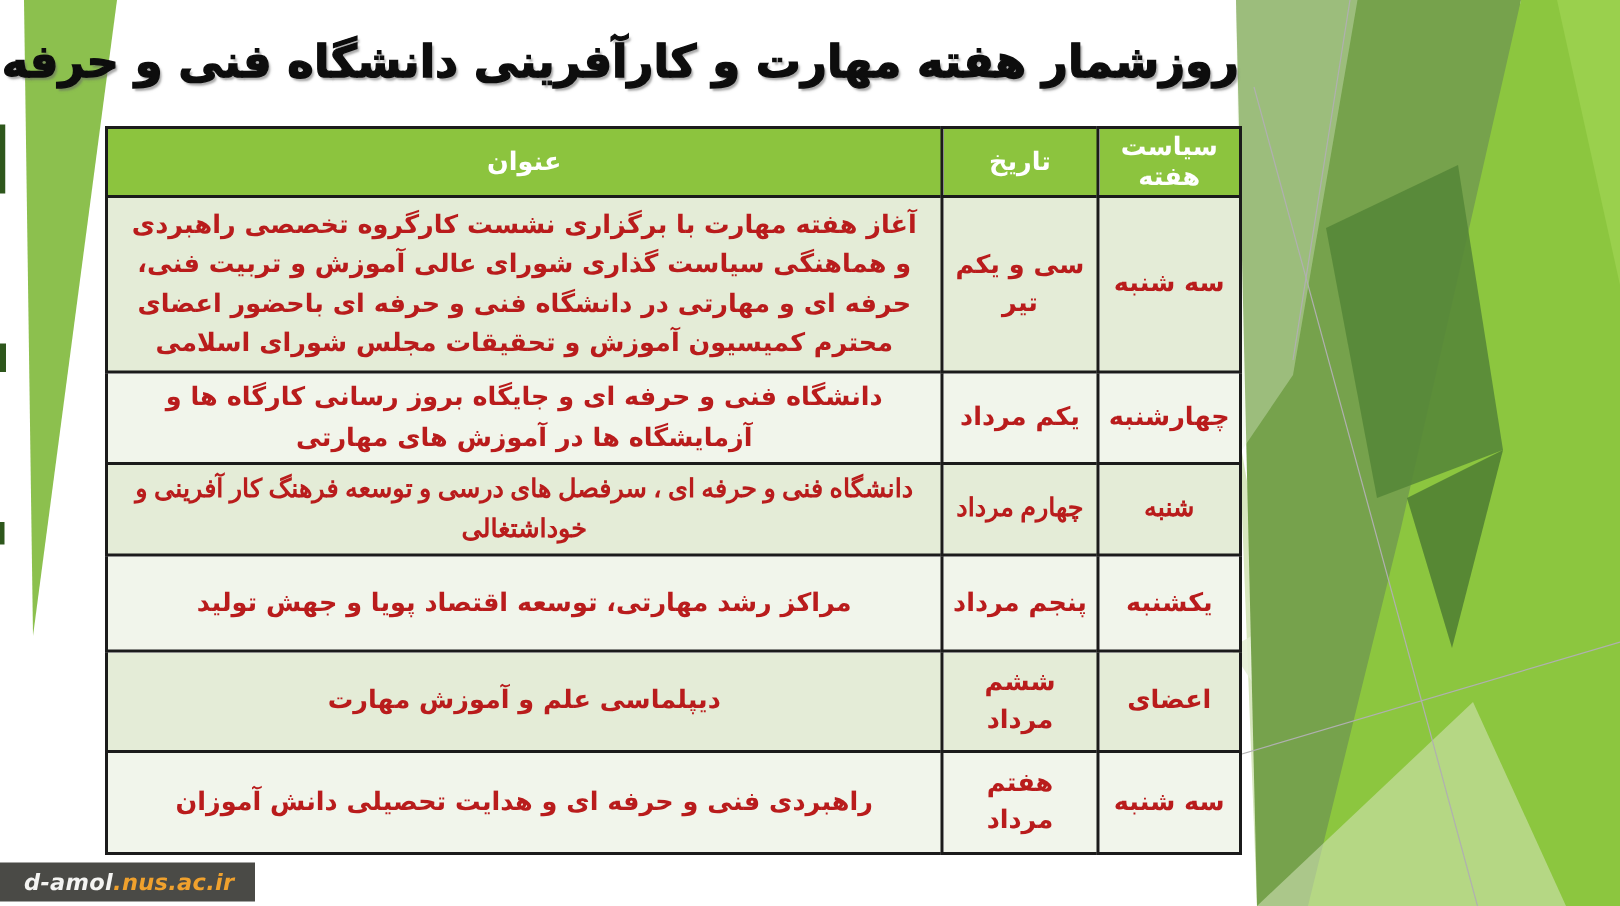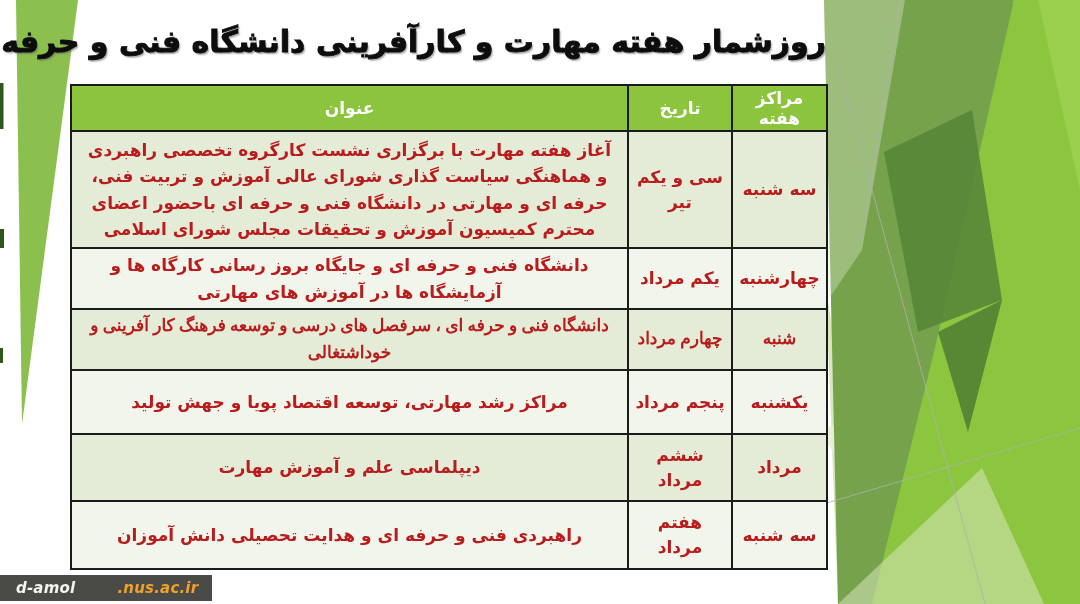--- a/index.html
+++ b/index.html
@@ -84,21 +84,20 @@
     z-index:3;
     height:26px;
     background:var(--watermark-bg,#4A4A46);
     display:flex;align-items:center;
     padding:0 14px 0 16px;
     font-size:15px;
     font-weight:bold;
     font-style:italic;
     letter-spacing:0.2px;
     direction:ltr;
-    gap:42px;
   }
   .watermark .wm-white{color:#f4f4f2;}
   .watermark .wm-orange{color:var(--watermark-orange,#F0A12D);}
 </style>
 </head>
 <body>
 
 <div class="slide">
 
   <svg class="bg-decor" viewBox="0 0 1080 604" preserveAspectRatio="none" aria-hidden="true">
@@ -128,21 +127,21 @@
 
   <div class="table-wrap">
     <table class="schedule">
       <colgroup>
         <col style="width:95px">
         <col style="width:104px">
         <col style="width:557px">
       </colgroup>
       <thead>
         <tr>
-          <th>مراکز هفته</th>
+          <th>سیاست هفته</th>
           <th>تاریخ</th>
           <th>عنوان</th>
         </tr>
       </thead>
       <tbody>
           <tr>
       <td class="cell-day">سه شنبه</td>
       <td class="cell-date">سی و یکم تیر</td>
       <td class="cell-title">آغاز هفته مهارت با برگزاری نشست کارگروه تخصصی راهبردی و هماهنگی سیاست گذاری شورای عالی آموزش و تربیت فنی، حرفه ای و مهارتی در دانشگاه فنی و حرفه ای باحضور اعضای محترم کمیسیون آموزش و تحقیقات مجلس شورای اسلامی</td>
     </tr>
@@ -155,21 +154,21 @@
       <td class="cell-day">شنبه</td>
       <td class="cell-date">چهارم مرداد</td>
       <td class="cell-title">دانشگاه فنی و حرفه ای ، سرفصل های درسی و توسعه فرهنگ کار آفرینی و خوداشتغالی</td>
     </tr>
           <tr>
       <td class="cell-day">یکشنبه</td>
       <td class="cell-date">پنجم مرداد</td>
       <td class="cell-title">مراکز رشد مهارتی، توسعه اقتصاد پویا و جهش تولید</td>
     </tr>
           <tr>
-      <td class="cell-day">مرداد</td>
+      <td class="cell-day">اعضای</td>
       <td class="cell-date">ششم مرداد</td>
       <td class="cell-title">دیپلماسی علم و آموزش مهارت</td>
     </tr>
           <tr>
       <td class="cell-day">سه شنبه</td>
       <td class="cell-date">هفتم مرداد</td>
       <td class="cell-title">راهبردی فنی و حرفه ای و هدایت تحصیلی دانش آموزان</td>
     </tr>
         </tbody>
     </table>

